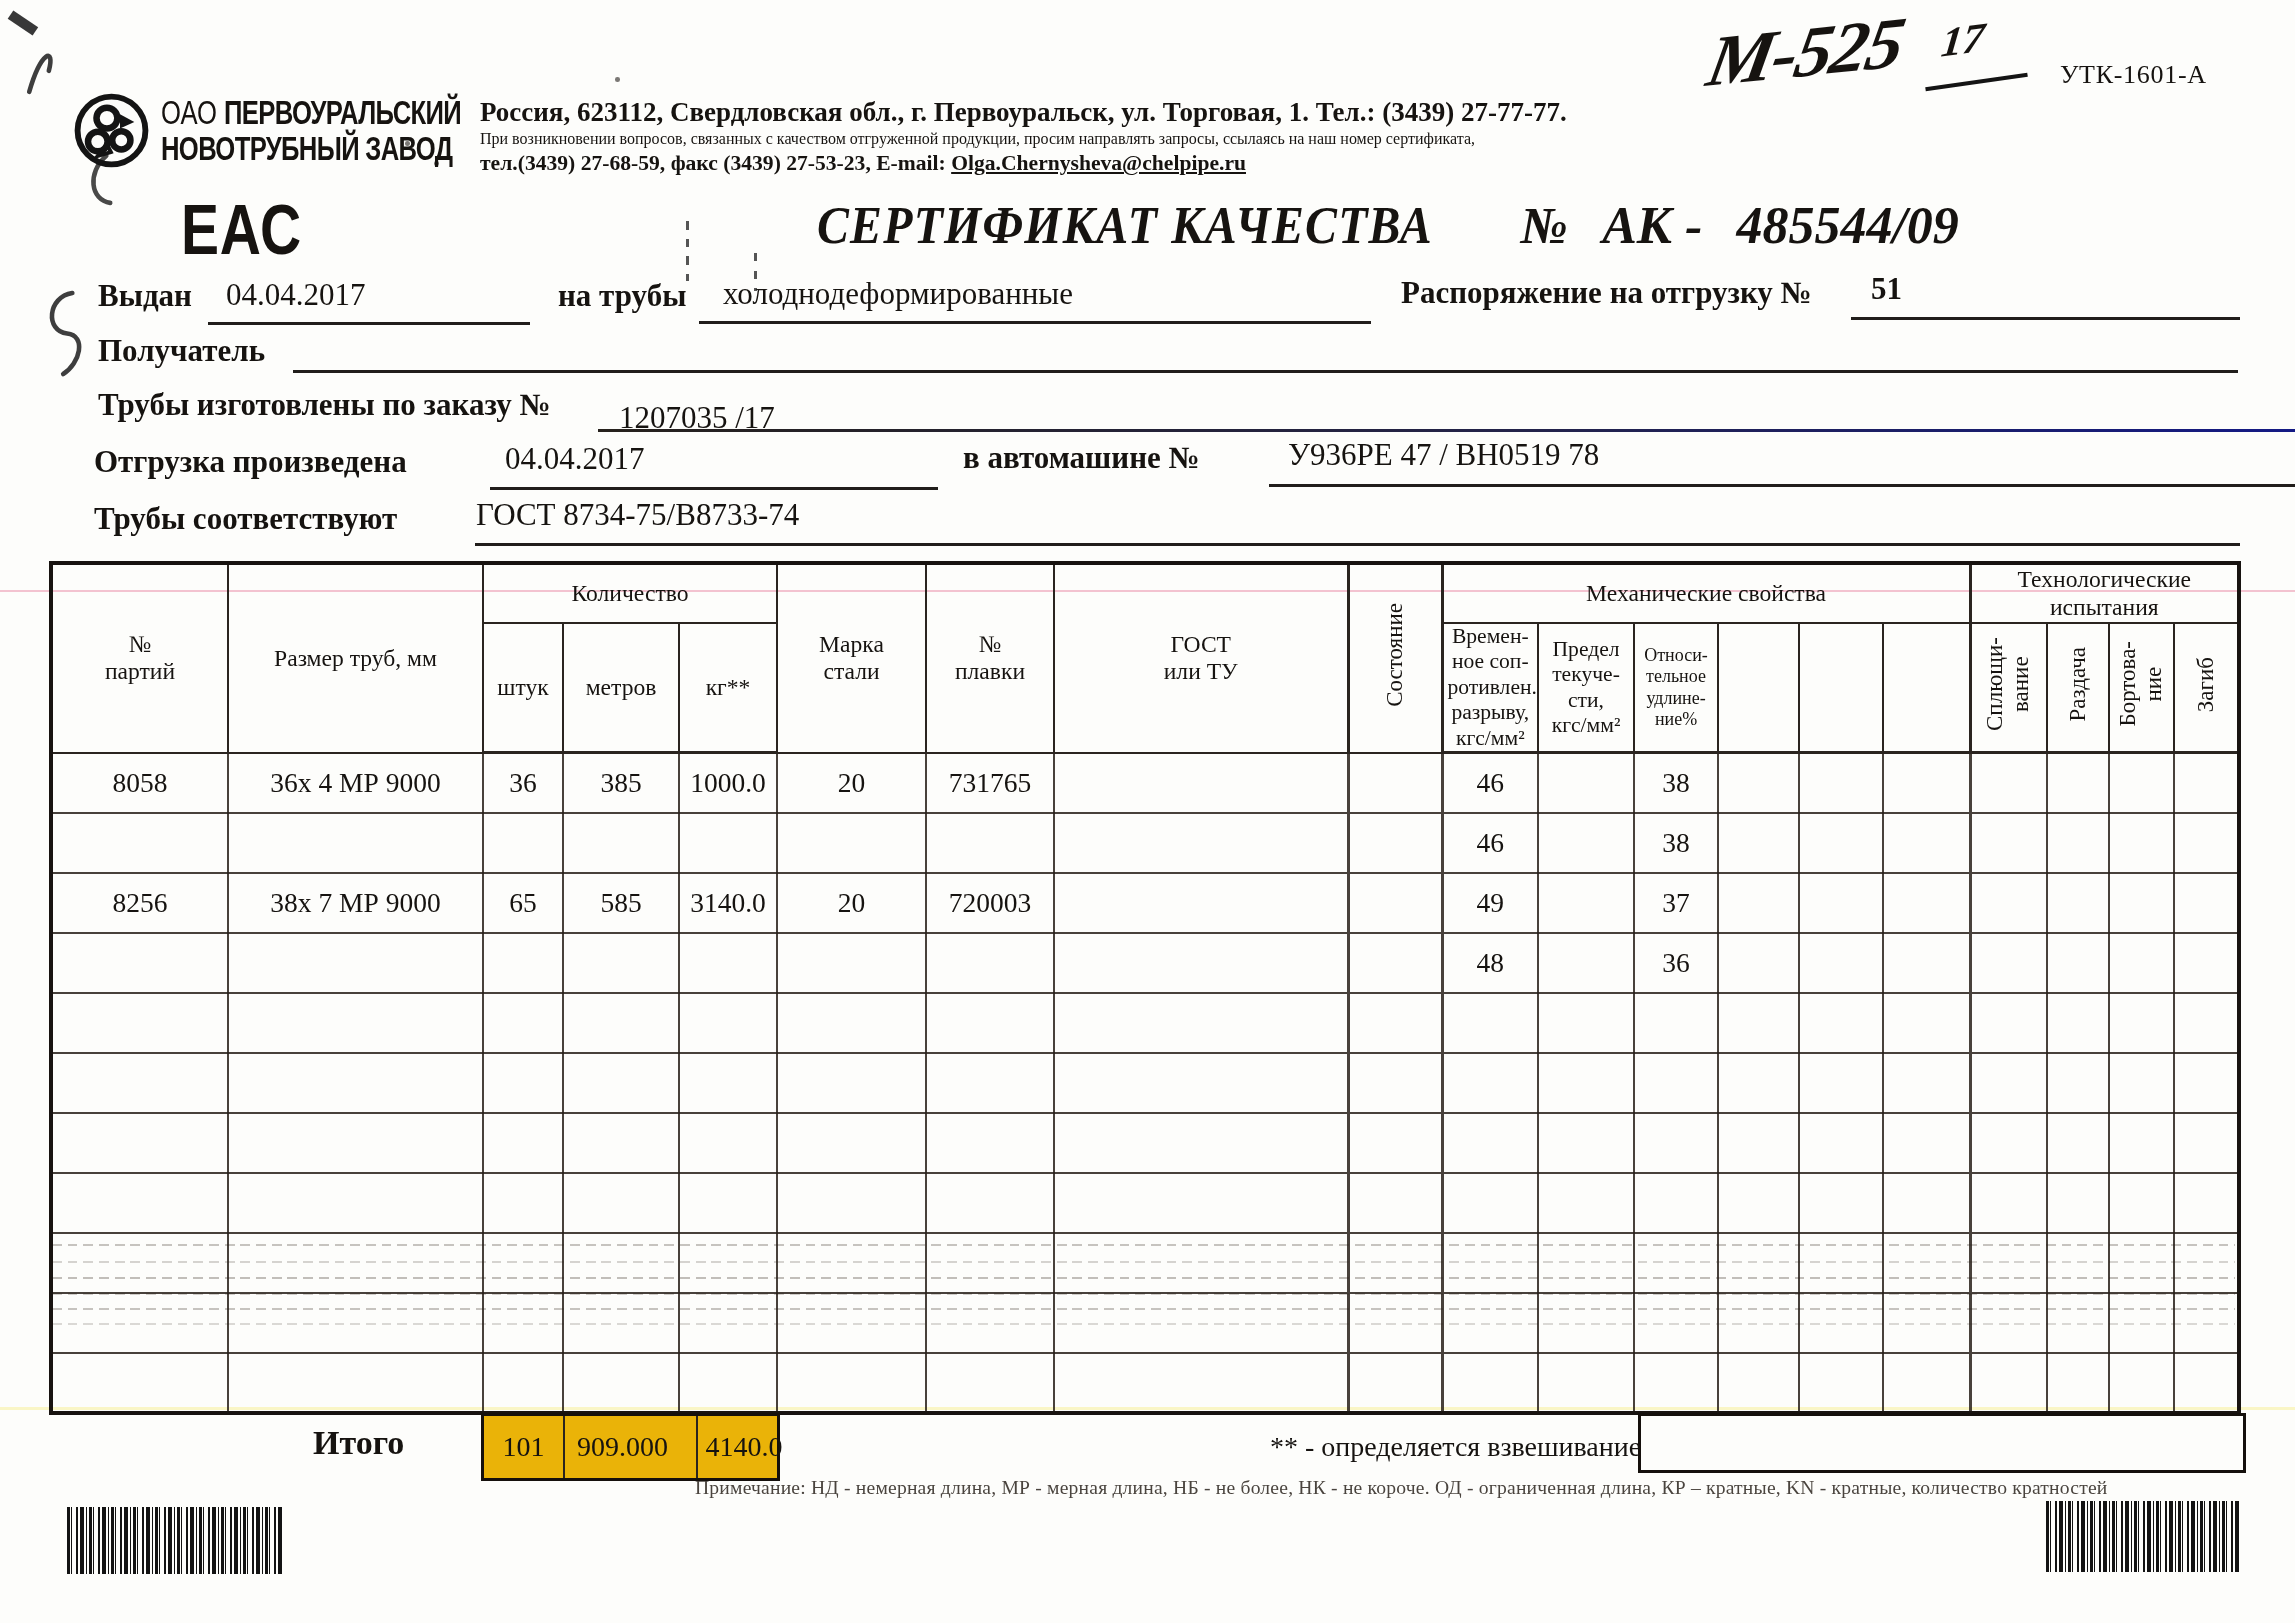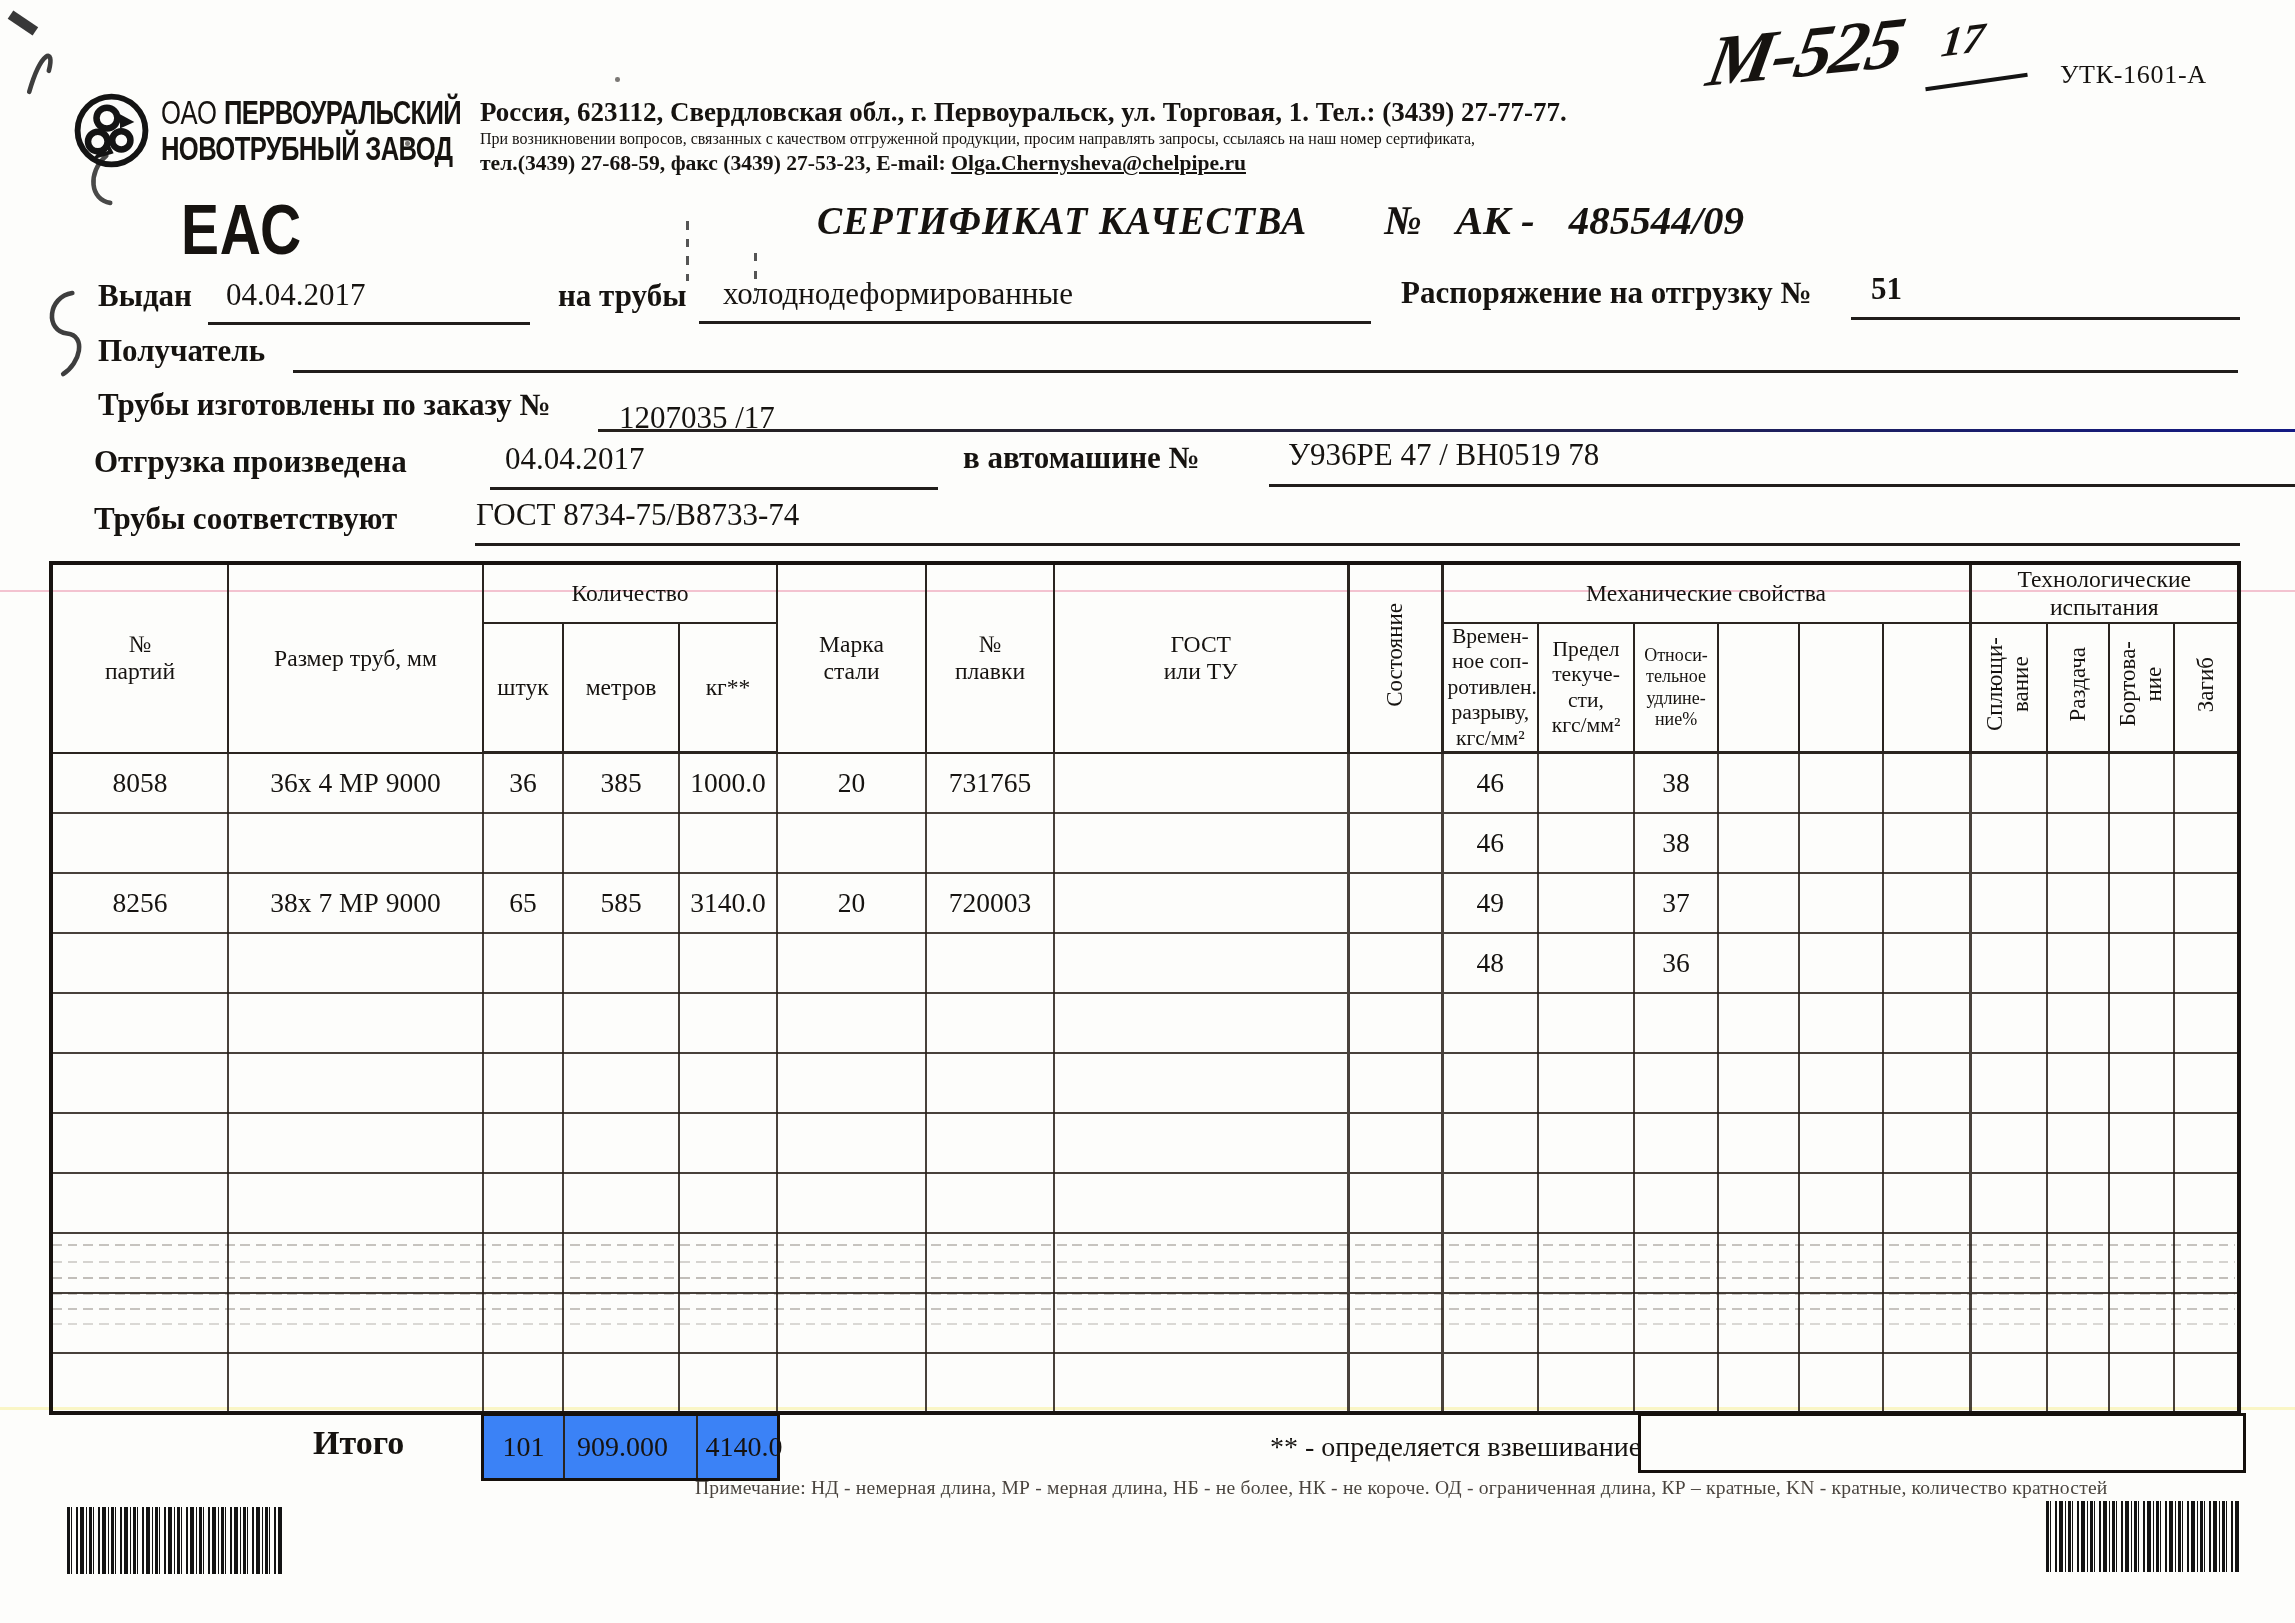--- a/index.html
+++ b/index.html
@@ -22,21 +22,21 @@
   .addr-email{text-decoration:underline;}
   .hand{left:1701px;top:19.6px;width:393px;height:111px;}
   .hand-main{display:inline-block;font-style:italic;font-weight:700;font-size:73px;
     letter-spacing:-2px;transform:skewX(-16deg) rotate(-6deg);transform-origin:left bottom;}
   .hand-sup{position:absolute;left:241px;top:-3.9px;font-style:italic;font-weight:700;
     font-size:42px;transform:skewX(-14deg) rotate(-8deg);}
   .hand-underline{position:absolute;left:224px;top:60px;width:103px;height:3.9px;background:#141414;transform:rotate(-8deg);}
   .utk{left:2060px;top:60px;font-size:26px;letter-spacing:0.7px;white-space:nowrap;}
   
   .title-row{left:817px;top:196px;display:flex;align-items:baseline;gap:34px;
-    font-weight:bold;font-style:italic;font-size:41px;white-space:pre;}
+    font-weight:bold;font-style:italic;font-size:52px;white-space:pre;}
   .title-name{display:inline-block;letter-spacing:1.3px;transform:scaleX(.92);transform-origin:left center;}
   
   .lbl{font-weight:bold;font-size:31px;white-space:nowrap;}
   .val{font-size:31px;white-space:nowrap;}
   .uline{height:2.6px;background:#211e1b;}
   .uline.blue{background:linear-gradient(90deg,#26211c 0%,#23234a 55%,#141a84 100%);}
   
   .tblwrap{left:49px;top:561px;width:2188px;height:853px;}
   table.cert{border-collapse:collapse;table-layout:fixed;width:2188px;height:853px;
     border:4.6px solid #181310;}
@@ -47,21 +47,21 @@
   table.cert thead tr.grp th{border-bottom-width:2.6px;}
   table.cert td{font-size:27.5px;}
   table.cert .bL{border-left-width:3.9px;}
   .rot{writing-mode:vertical-rl;transform:rotate(180deg);display:inline-block;
     white-space:pre-line;line-height:1.15;font-size:23px;}
   table.cert tbody tr{height:60px;}
   table.cert tbody td{border-color:rgba(40,32,25,.85);}
   
   .totals-label{left:313px;top:1424px;font-weight:bold;font-size:34px;}
   .totals-box{left:481px;top:1413px;width:293px;height:62px;border:3.9px solid #15100c;
-    display:flex;background:#3b82f6;}
+    display:flex;background:#eab308;}
   .totals-box .cell{flex:0 0 auto;display:flex;align-items:center;justify-content:center;
     font-size:28px;border-left:2px solid #2a241f;}
   .totals-box .cell:first-child{border-left:none;}
   .weigh-note{left:1270px;top:1431px;font-size:28px;white-space:nowrap;}
   .empty-box{left:1638px;top:1413px;width:602px;height:54px;border:3.9px solid #15100c;background:#fdfdfb;}
   .footnote{left:695px;top:1477px;width:1584px;font-size:19.6px;color:#3b352f;
     letter-spacing:0.2px;white-space:nowrap;opacity:.92;}
   .barcode{background:repeating-linear-gradient(90deg,
     #131313 0 2.6px,transparent 2.6px 3.9px,#131313 3.9px 5.2px,transparent 5.2px 9.2px,
     #131313 9.2px 11px,transparent 11px 13px,#131313 13px 17px,transparent 17px 19px,

